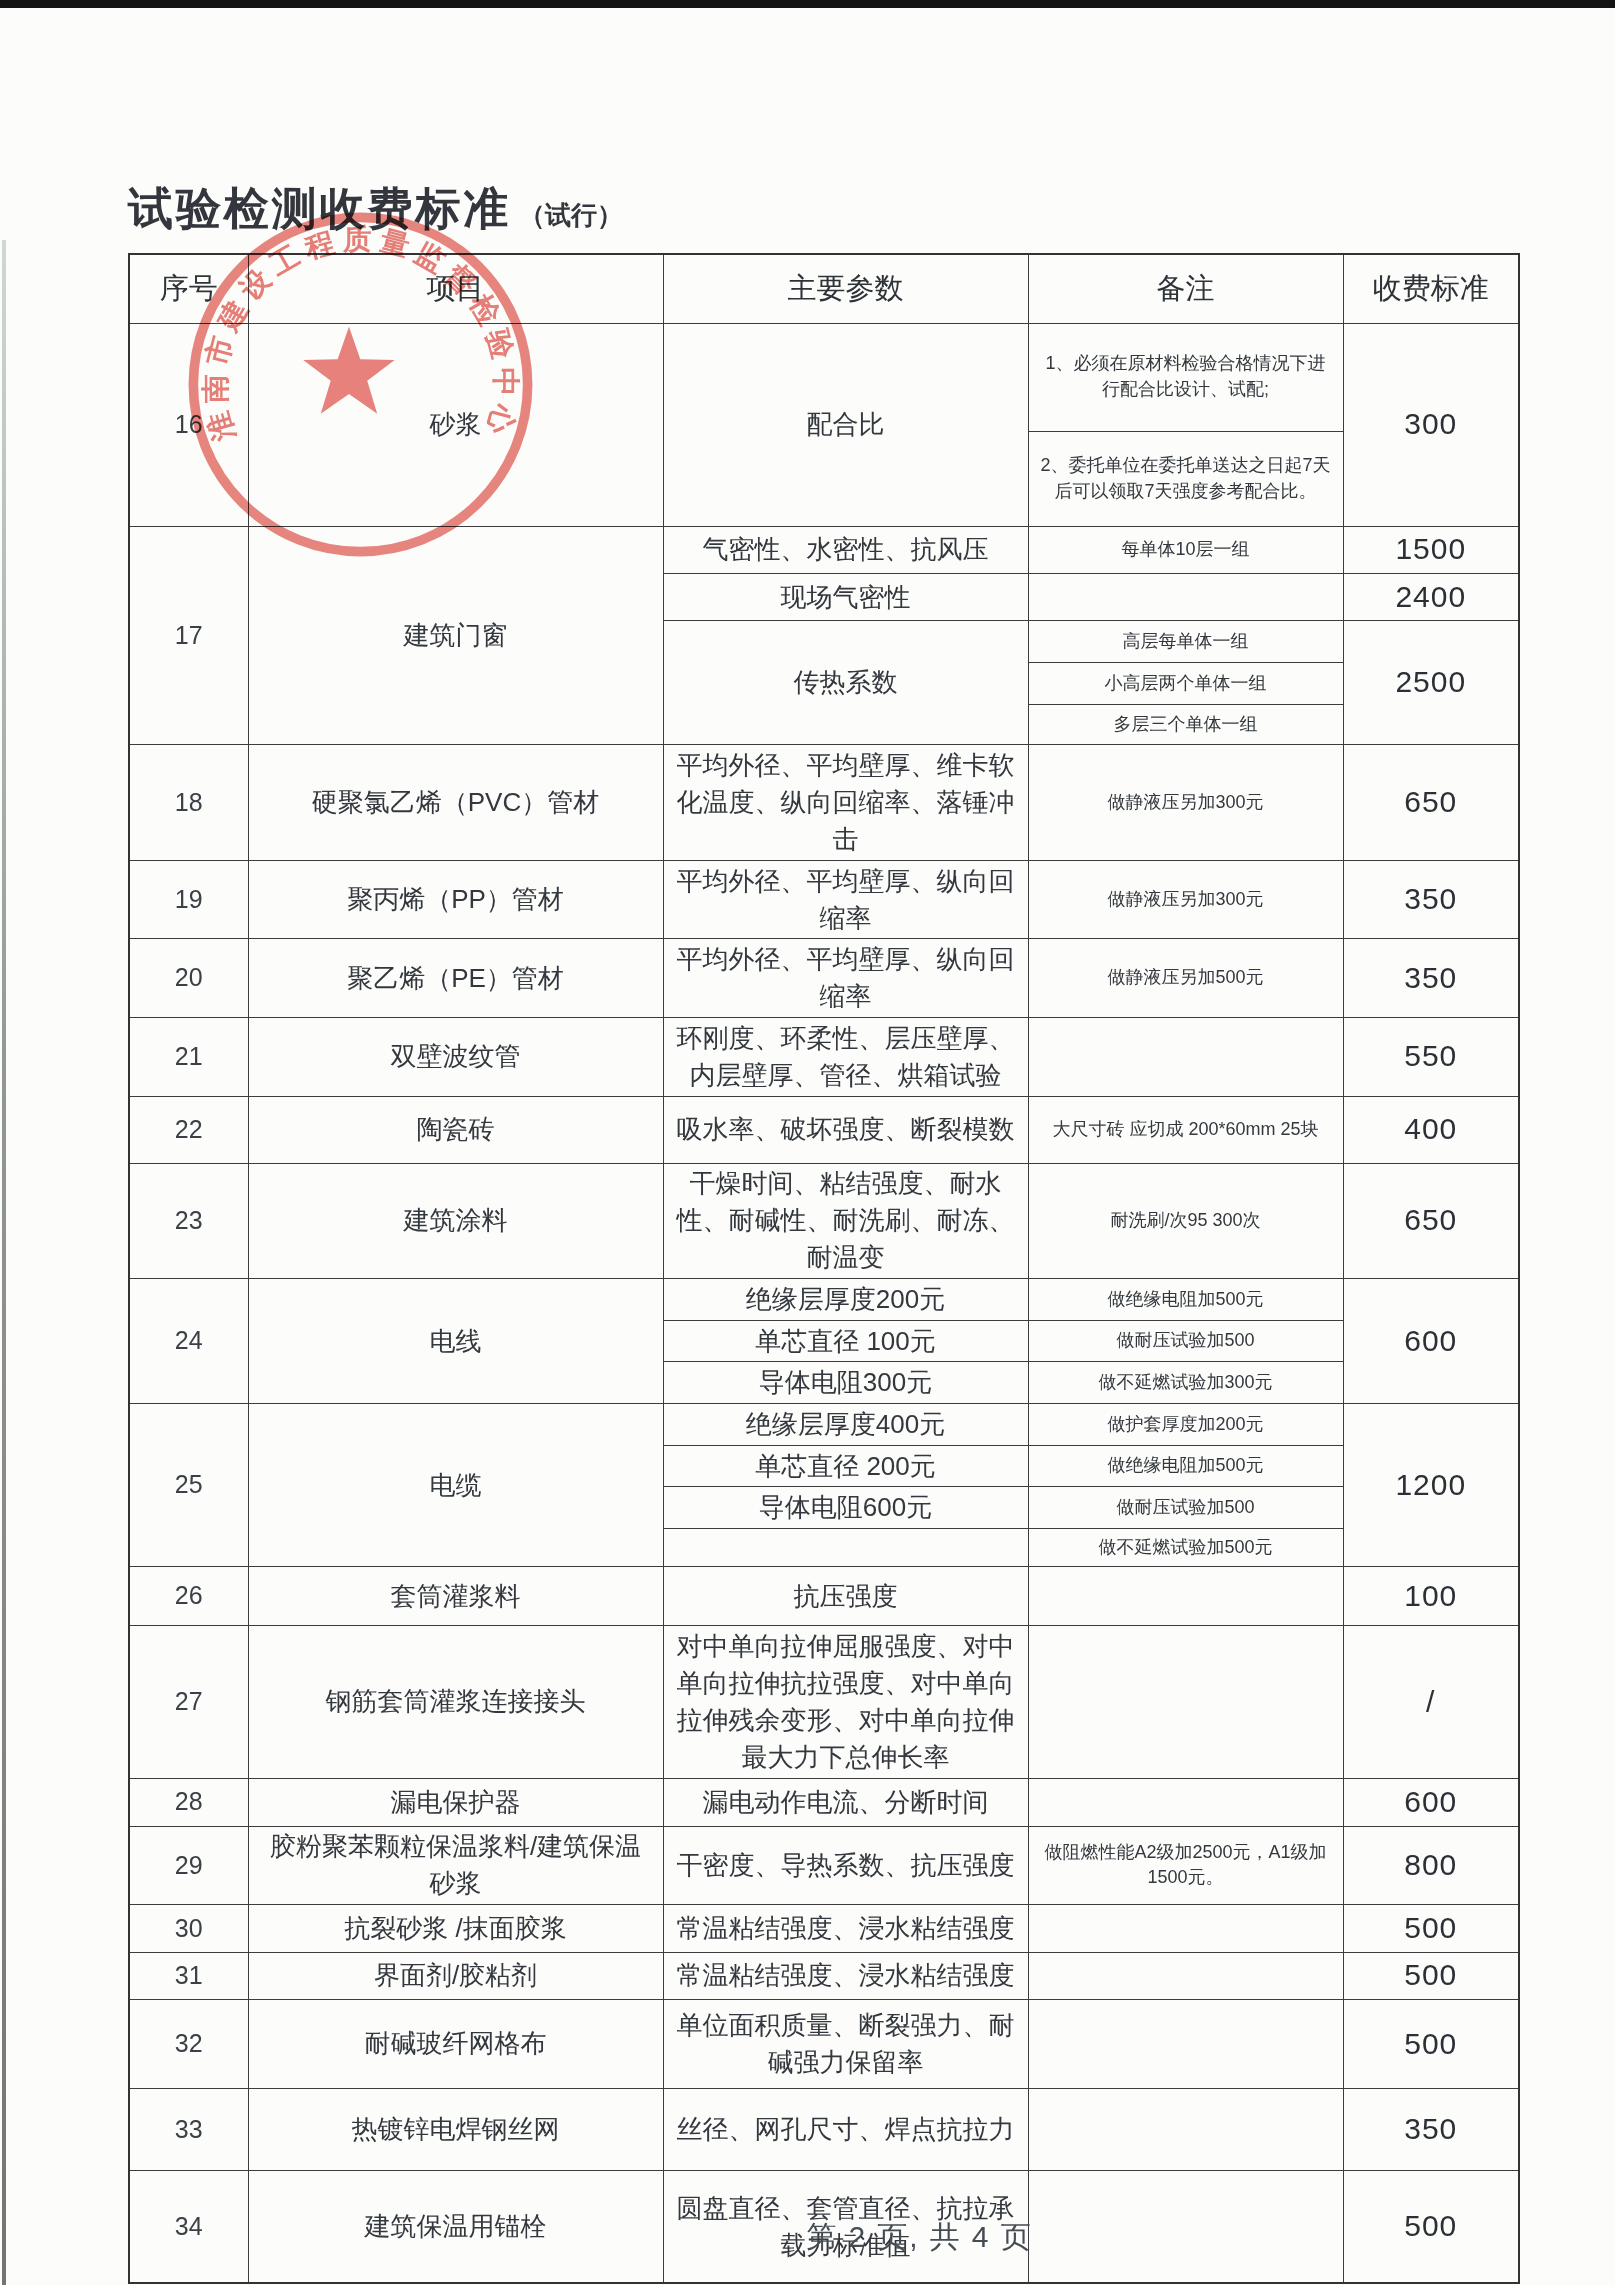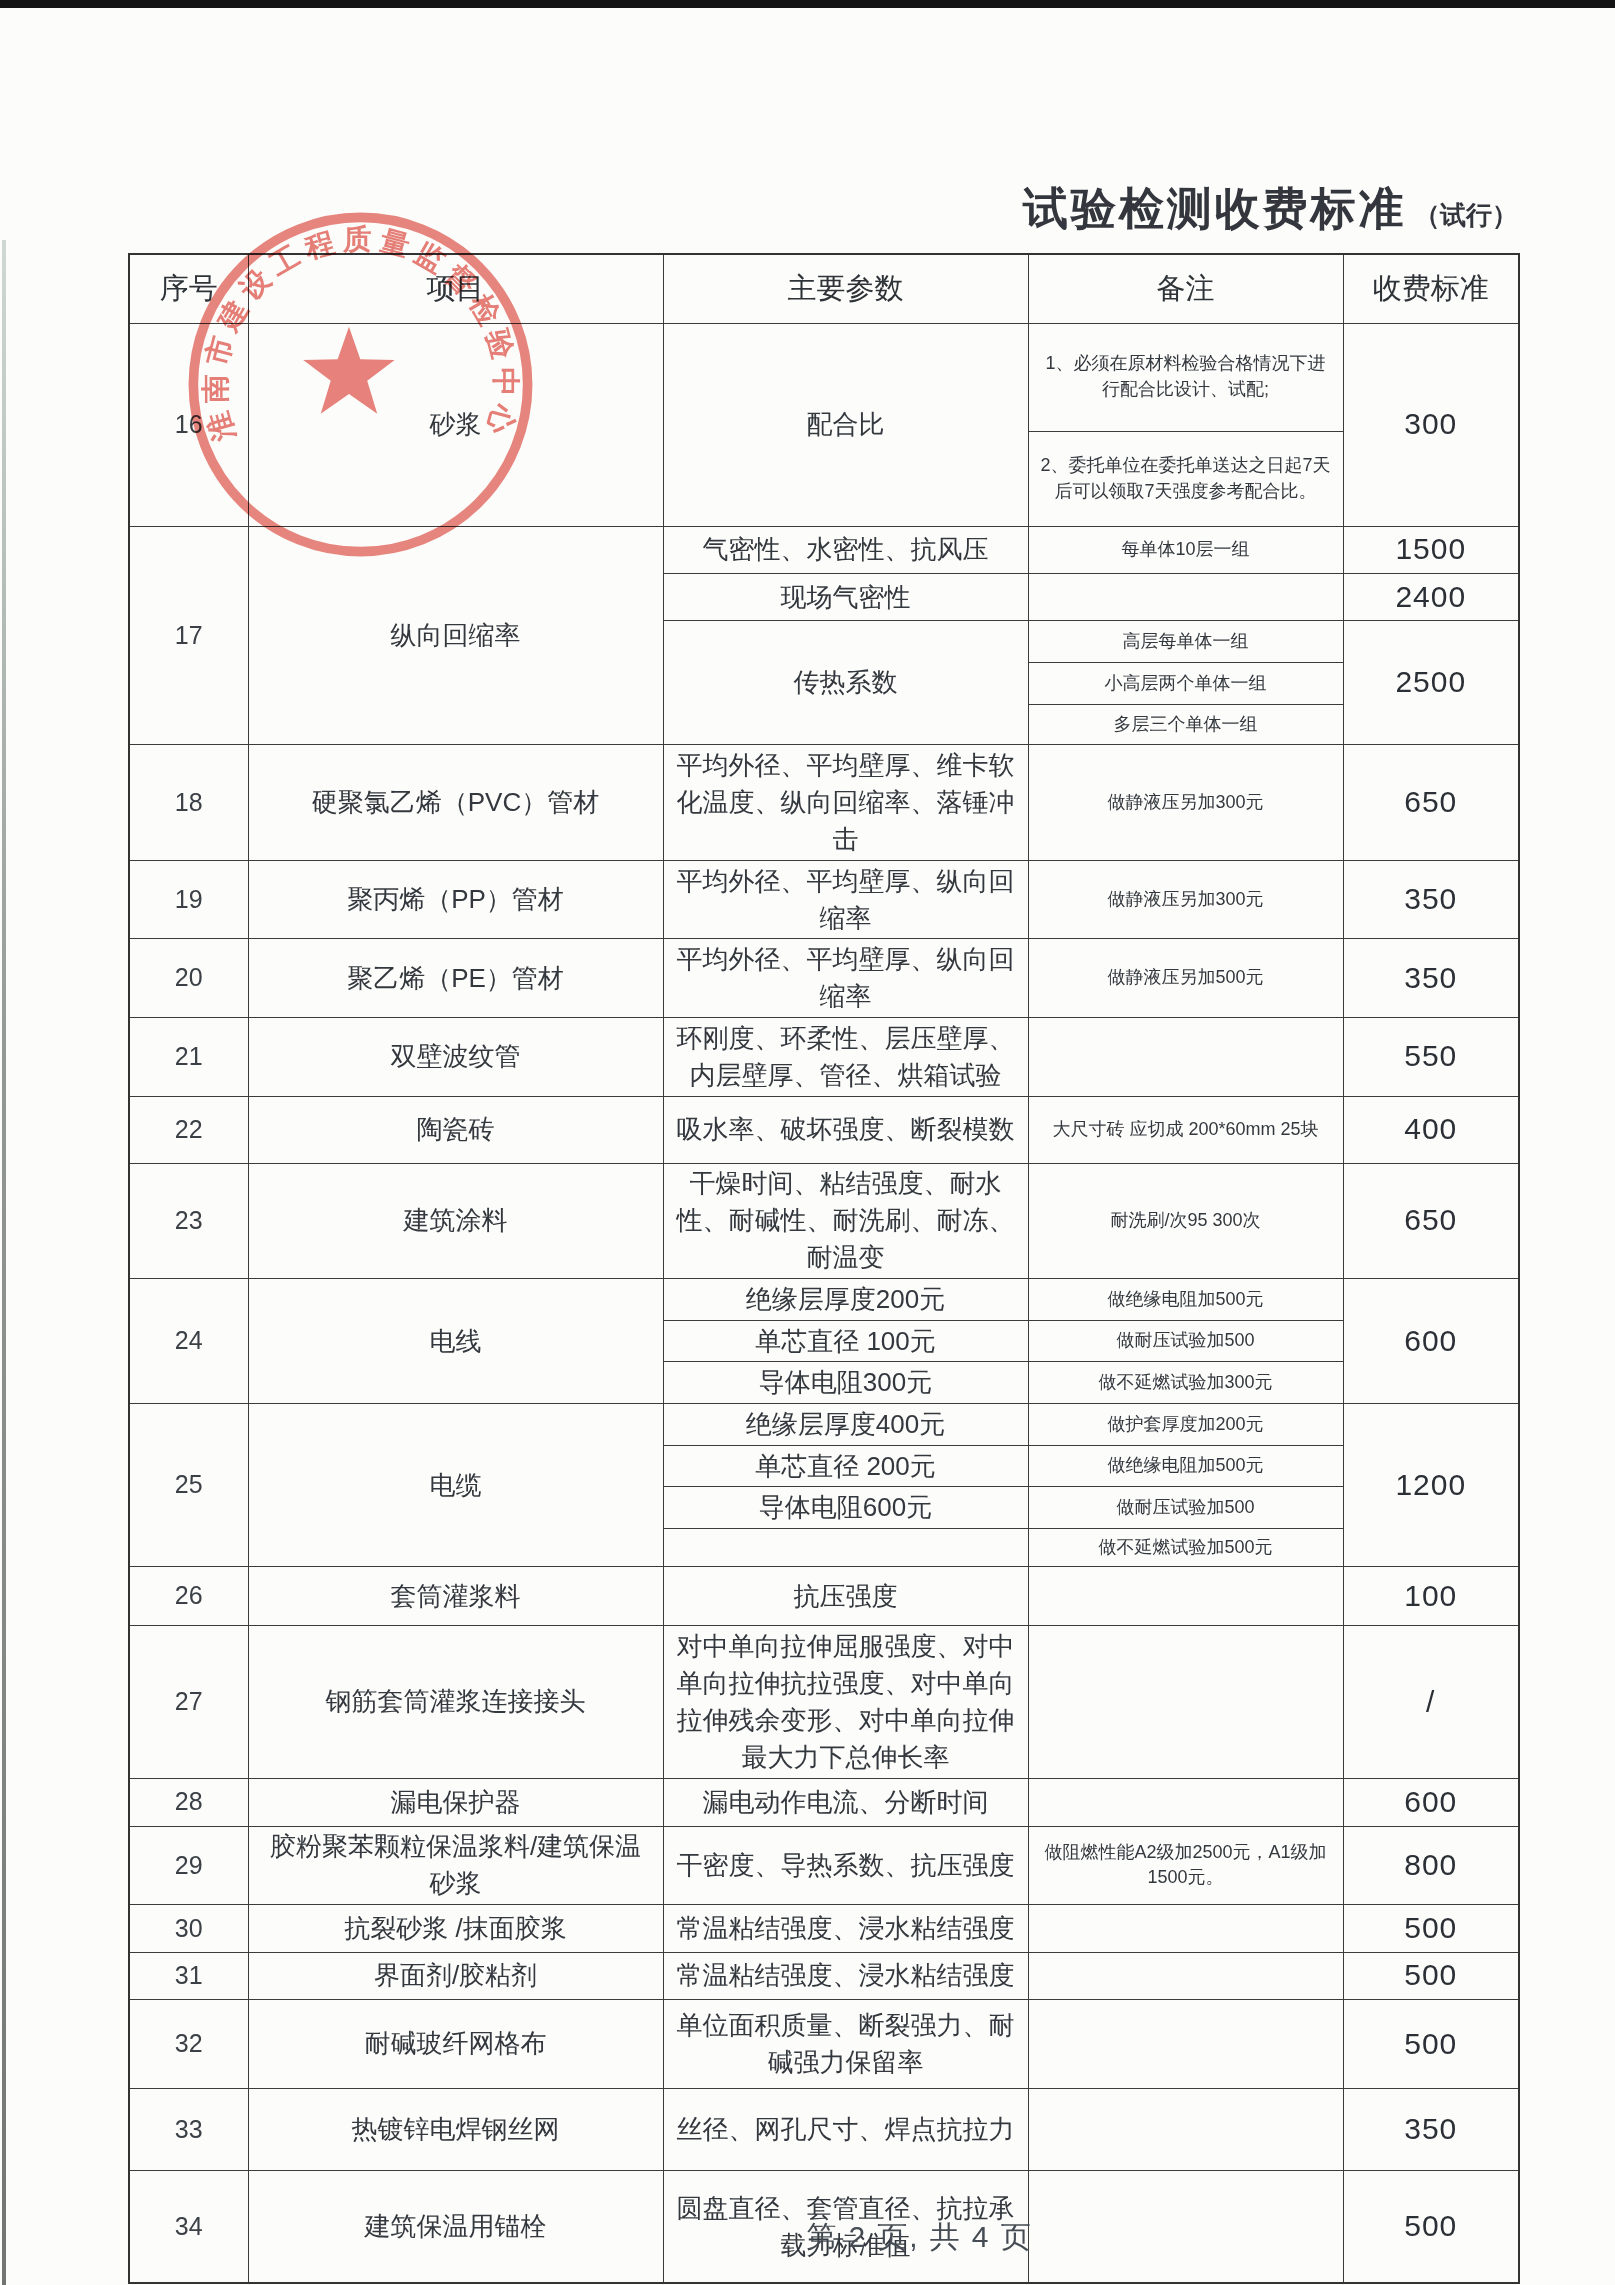--- a/index.html
+++ b/index.html
@@ -8,21 +8,21 @@
     background:#fcfcfa;
     font-family:"Liberation Sans","DejaVu Sans",sans-serif;
     color:#33383e;
     overflow:hidden;
   }
   
   .scan-top{position:absolute;left:0;top:0;width:100%;height:7.7px;background:#141414;}
   .scan-left{position:absolute;left:1.9px;top:240px;width:3.8px;height:2045px;
     background:linear-gradient(180deg,rgba(120,150,140,.35),rgba(60,70,68,.55) 40%,rgba(40,44,44,.65));}
   
-  .title-wrap{position:absolute;left:128px;top:179px;width:1390px;text-align:right;white-space:nowrap;}
+  .title-wrap{position:absolute;left:128px;top:179px;width:1390px;text-align:left;white-space:nowrap;}
   .title-main{font-size:45px;font-weight:bold;letter-spacing:2.9px;color:#33373d;}
   .title-suffix{font-size:26px;font-weight:bold;color:#33373d;margin-left:7.7px;}
   
   .tbl{
     position:absolute;left:128px;top:253px;width:1390px;
     border-collapse:collapse;table-layout:fixed;
   }
   .tbl th,.tbl td{
     border:1.9px solid #3c3c3c;
     vertical-align:middle;text-align:center;
@@ -90,21 +90,21 @@
       <td class="c-param" rowspan="2">配合比</td>
       <td class="c-remark">1、必须在原材料检验合格情况下进行配合比设计、试配;</td>
       <td class="c-fee" rowspan="2">300</td>
     </tr>
     <tr class="h99">
       <td class="c-remark">2、委托单位在委托单送达之日起7天后可以领取7天强度参考配合比。</td>
     </tr>
 
     <tr class="h37">
       <td class="c-no" rowspan="5">17</td>
-      <td class="c-item" rowspan="5">纵向回缩率</td>
+      <td class="c-item" rowspan="5">建筑门窗</td>
       <td class="c-param">气密性、水密性、抗风压</td>
       <td class="c-remark">每单体10层一组</td>
       <td class="c-fee">1500</td>
     </tr>
     <tr class="h40">
       <td class="c-param">现场气密性</td>
       <td class="c-remark"></td>
       <td class="c-fee">2400</td>
     </tr>
     <tr class="h44">

